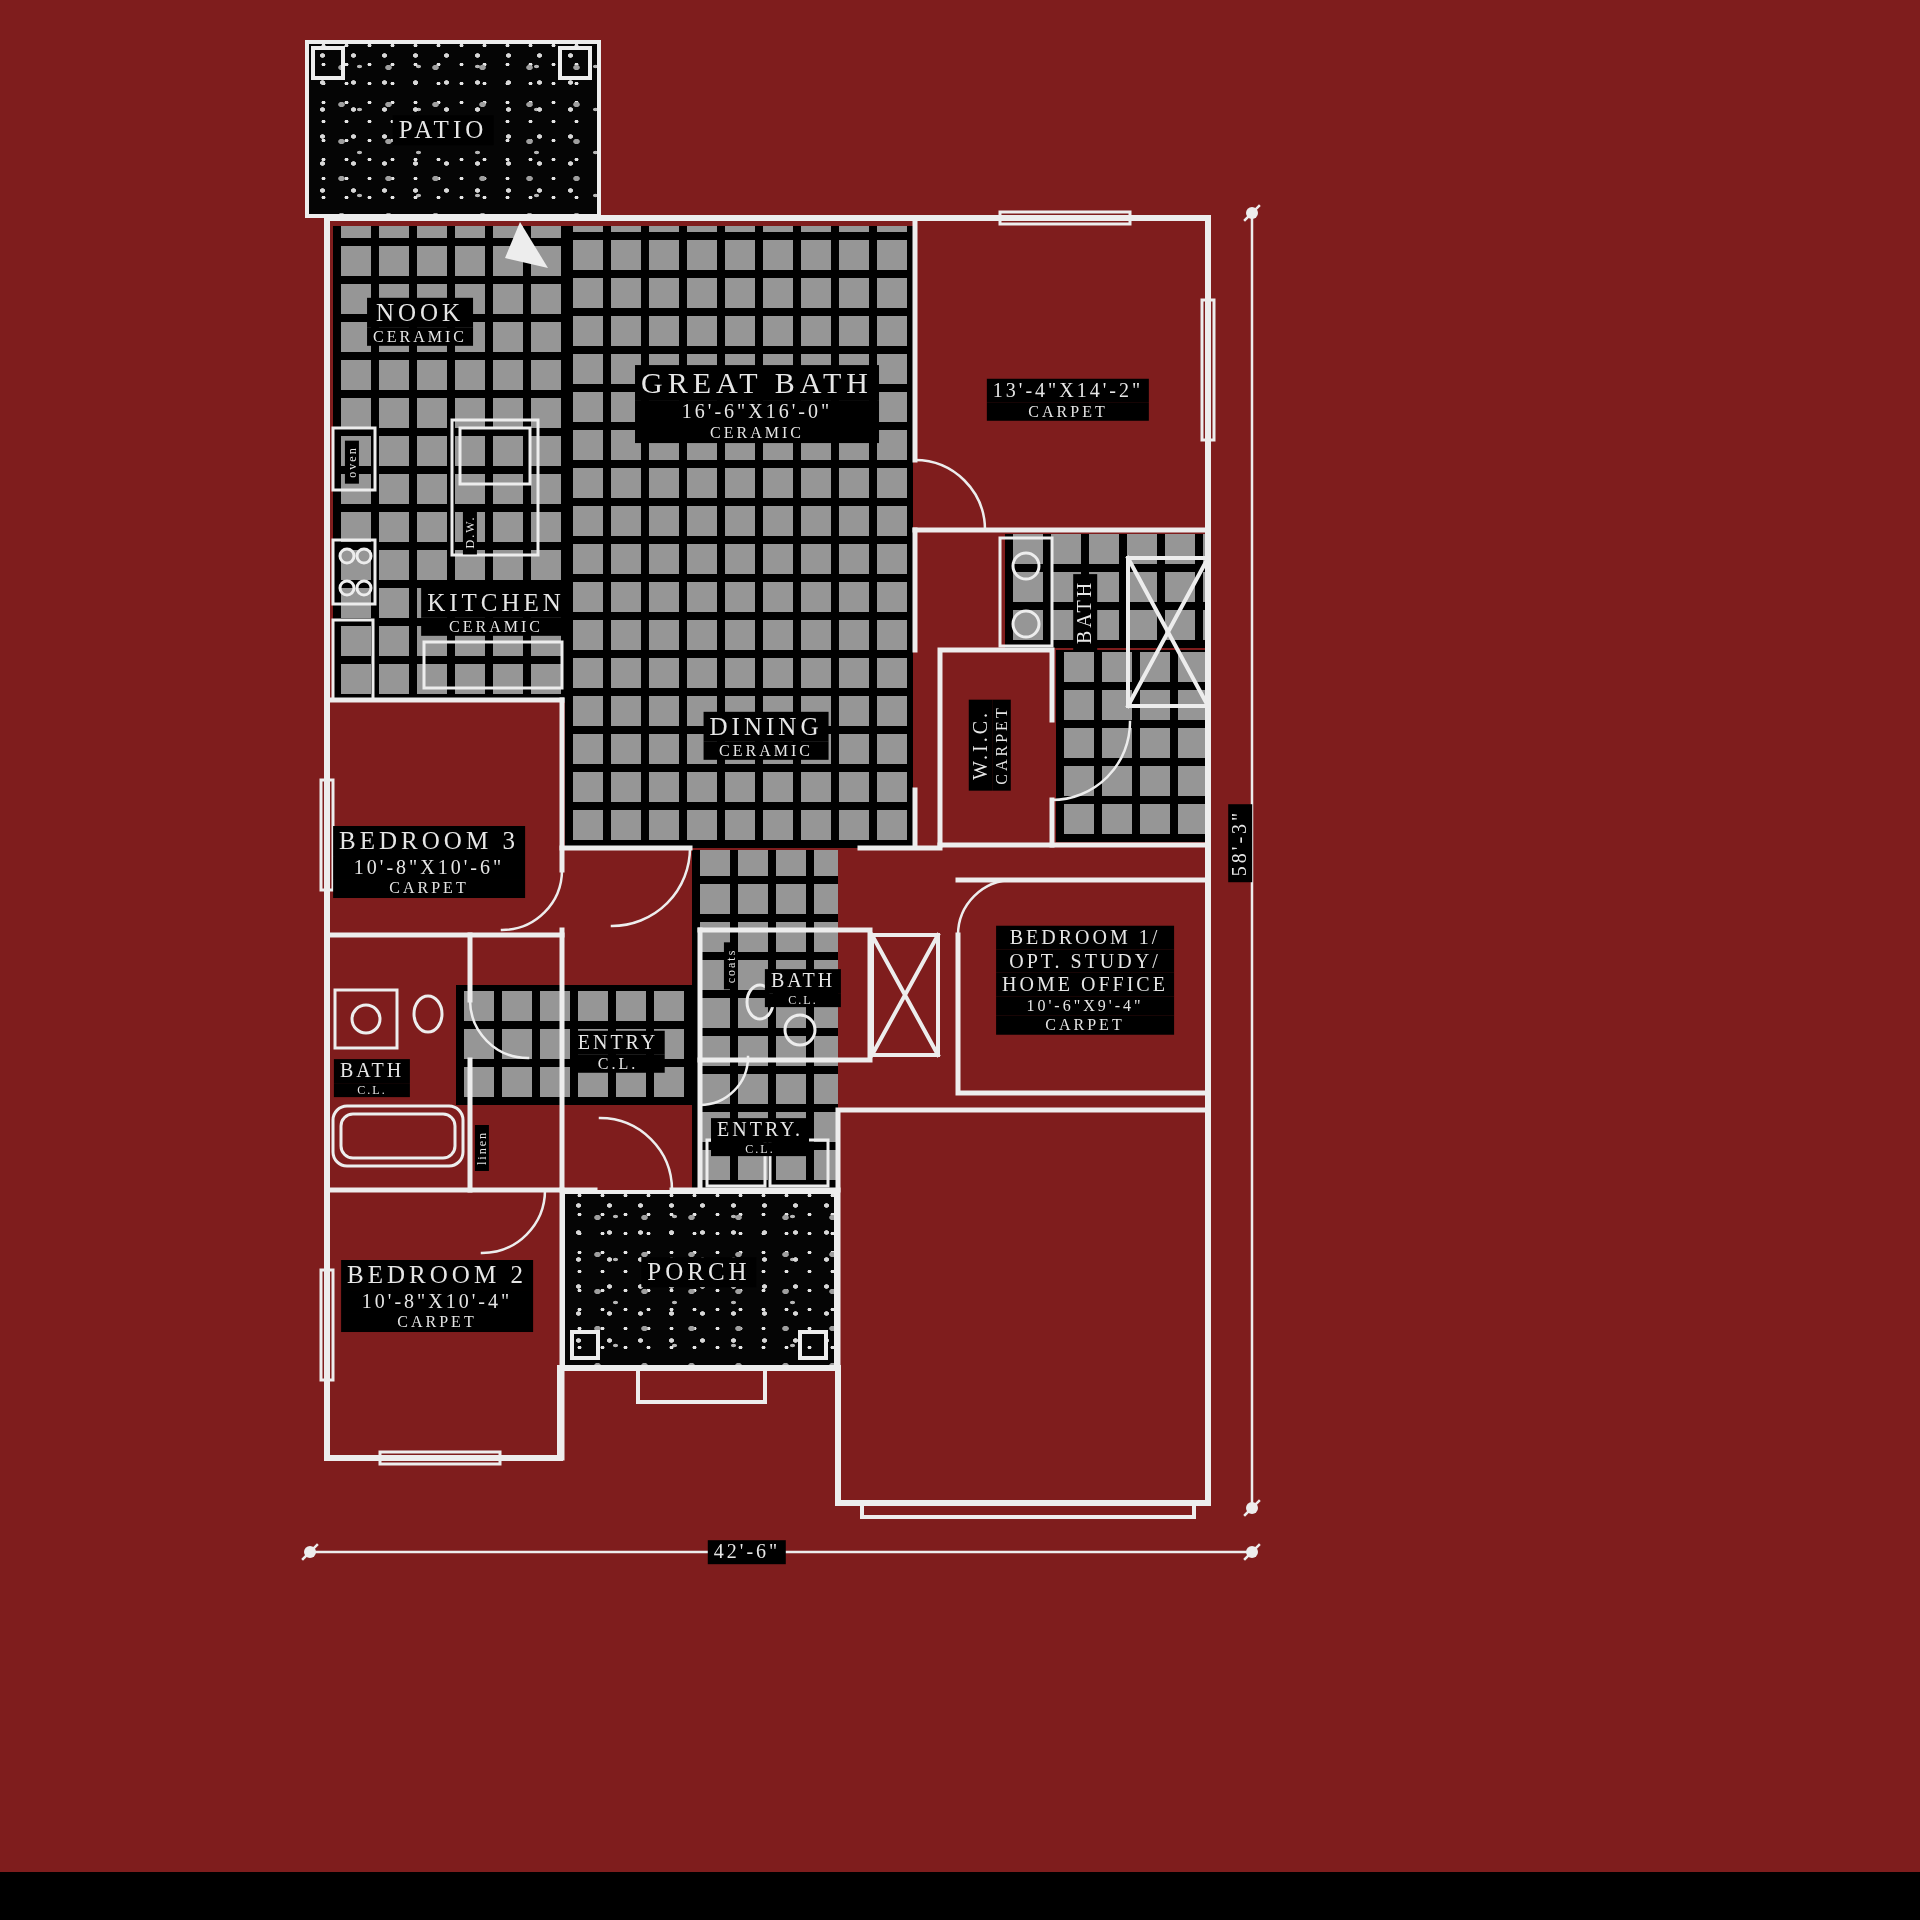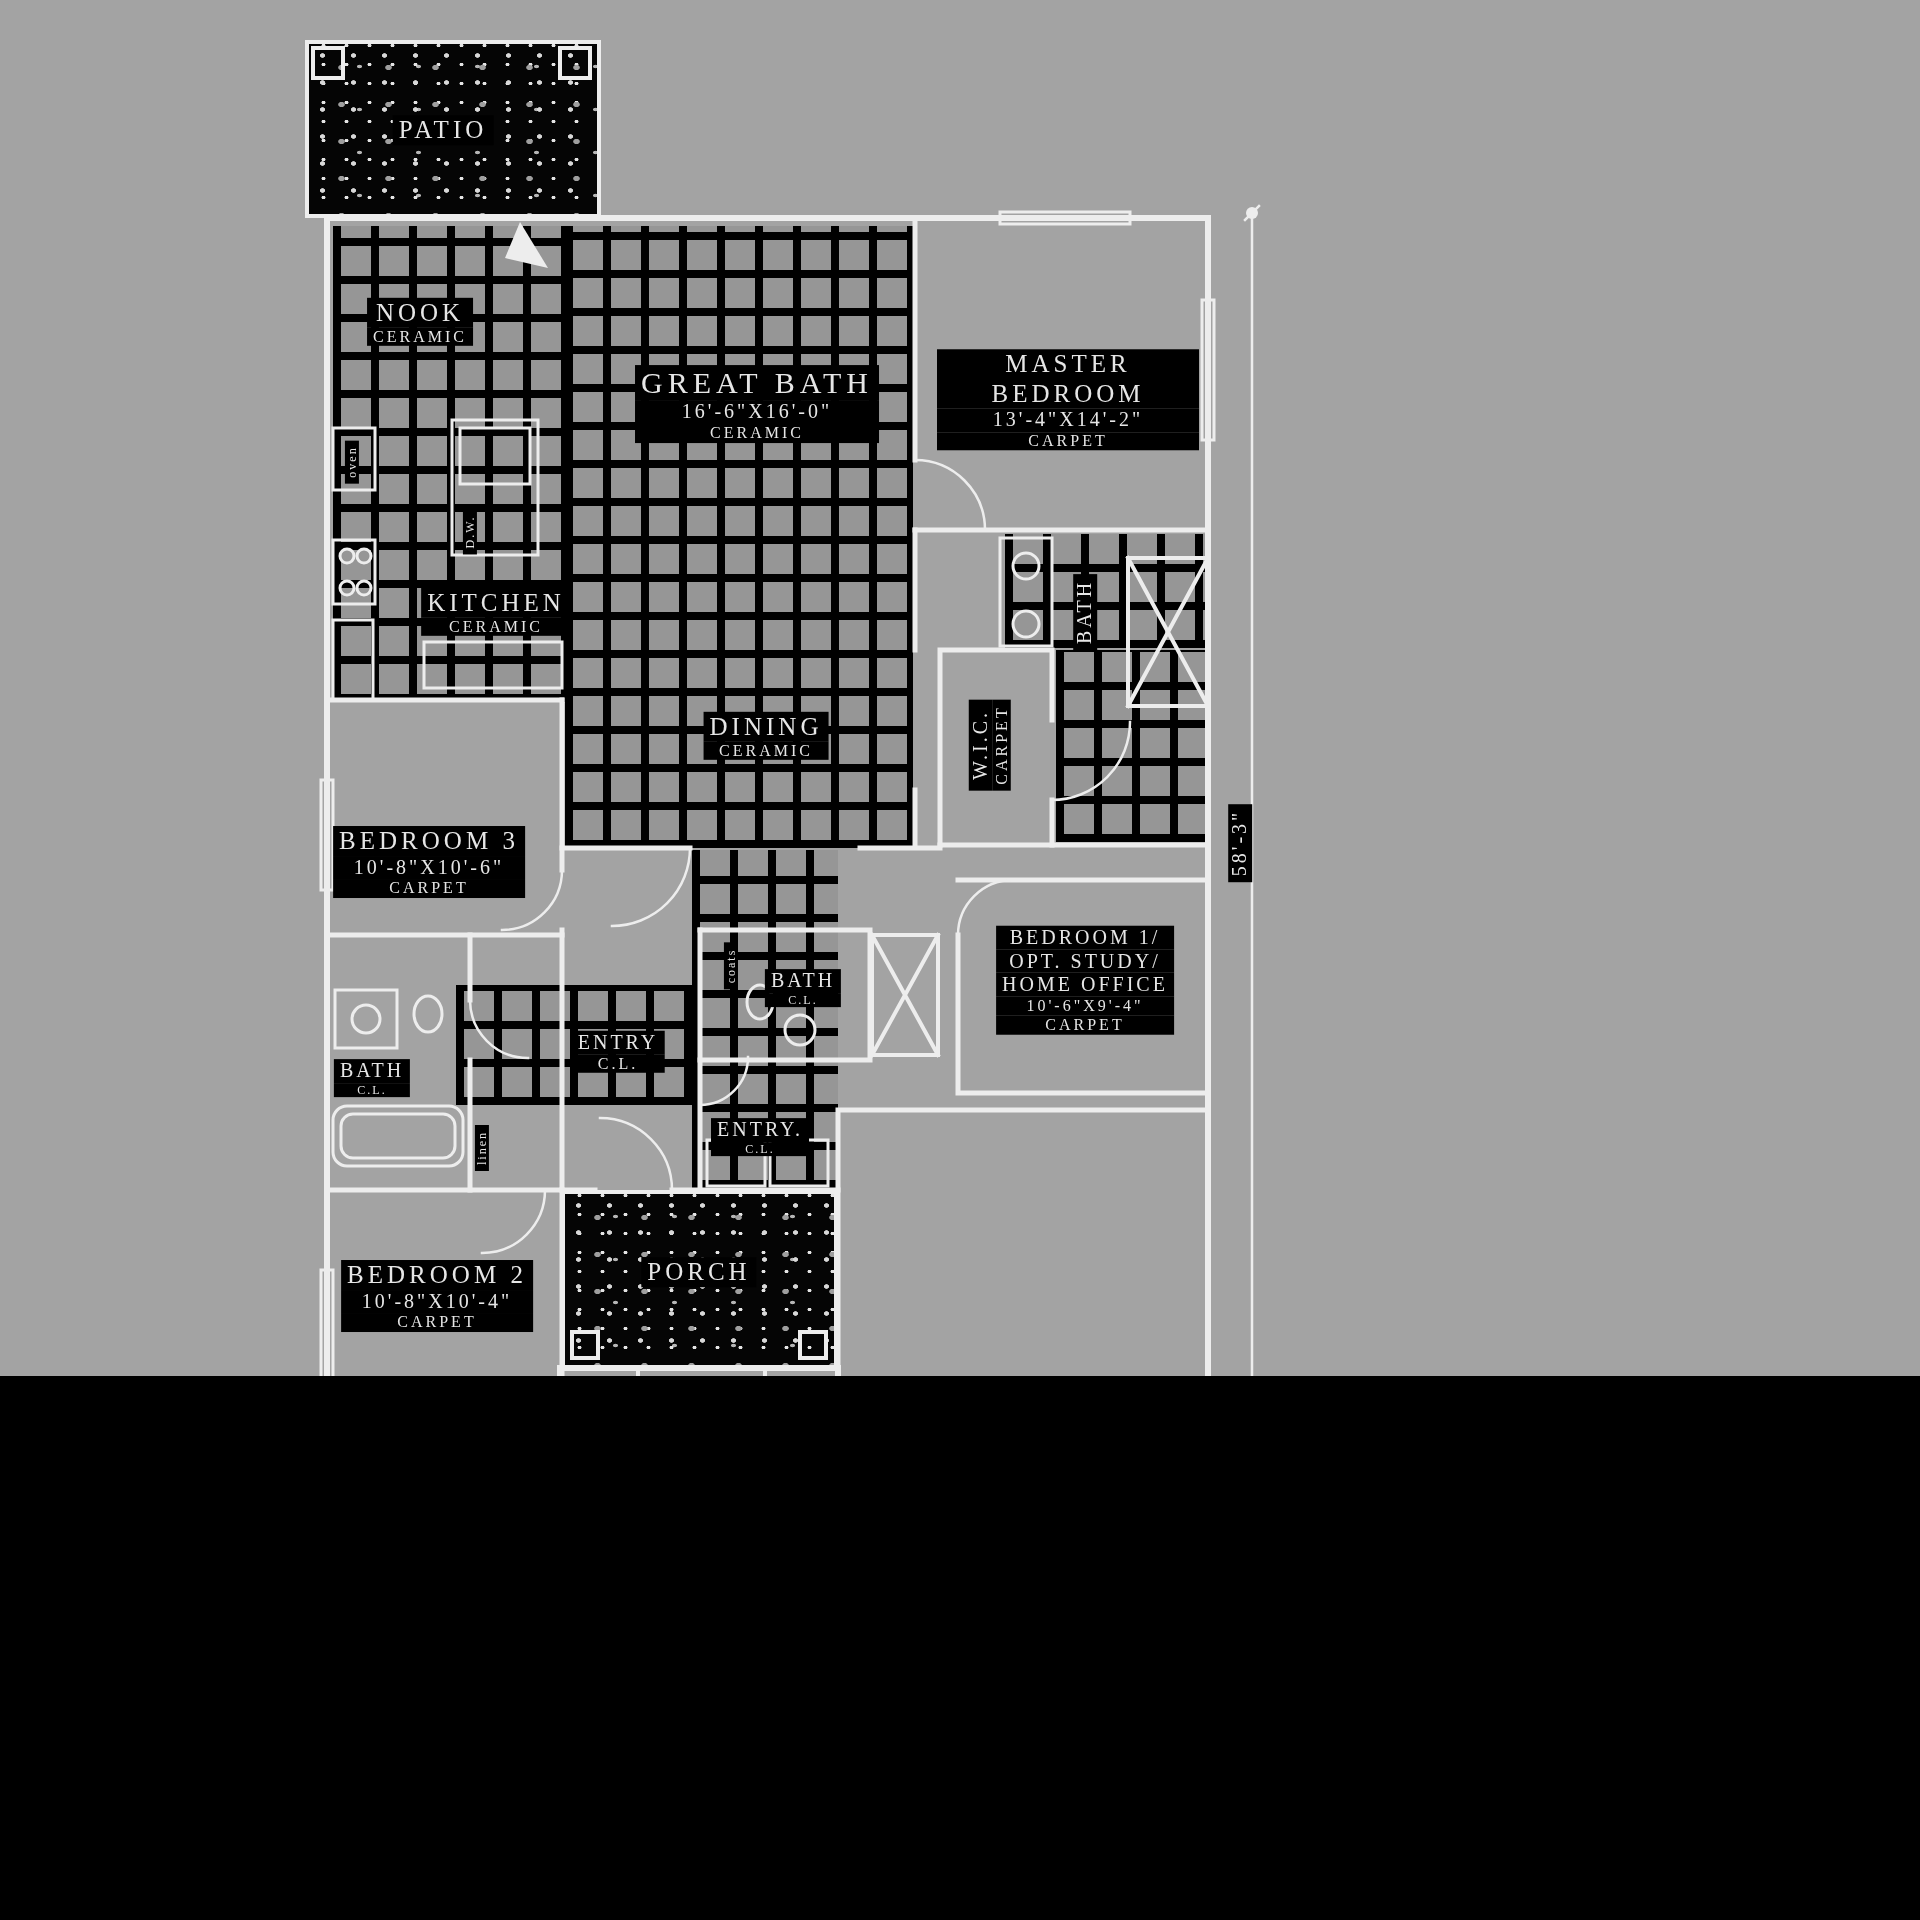--- a/index.html
+++ b/index.html
@@ -1,16 +1,16 @@
 <!DOCTYPE html>
 <html><head>
 <meta charset="utf-8">
 <style>
   html,body{margin:0;padding:0;background:#000;}
-  .canvas{position:relative;width:1920px;height:1376px;background:#a3a3a3;overflow:hidden;
+  .canvas{position:relative;width:1920px;height:1872px;background:#7f1d1d;overflow:hidden;
           font-family:"Liberation Serif",serif;text-decoration:underline;}
   
   .tile{position:absolute;background-color:#969696;
         background-image:
           repeating-linear-gradient(0deg,#000 0 8px,transparent 8px 38px),
           repeating-linear-gradient(90deg,#000 0 8px,transparent 8px 38px);
         box-sizing:border-box;}
   
   .stipple{position:absolute;background-color:#050505;
         background-image:
@@ -166,21 +166,20 @@
     <div class="l sm">CERAMIC</div>
   </div>
 
   <div class="lblgrp" style="left:757px;top:404px;">
     <div class="l xl">GREAT BATH</div>
     <div class="l md">16'-6"X16'-0"</div>
     <div class="l sm">CERAMIC</div>
   </div>
 
   <div class="lblgrp" style="left:1068px;top:400px;">
-    <div class="l lg wrap">MASTER BEDROOM</div>
     <div class="l md">13'-4"X14'-2"</div>
     <div class="l sm">CARPET</div>
   </div>
 
   <div class="lblgrp" style="left:464px;top:612px;margin-left:32px;">
     <div class="l lg">KITCHEN</div>
     <div class="l sm">CERAMIC</div>
   </div>
 
   <div class="lblgrp" style="left:766px;top:736px;">

